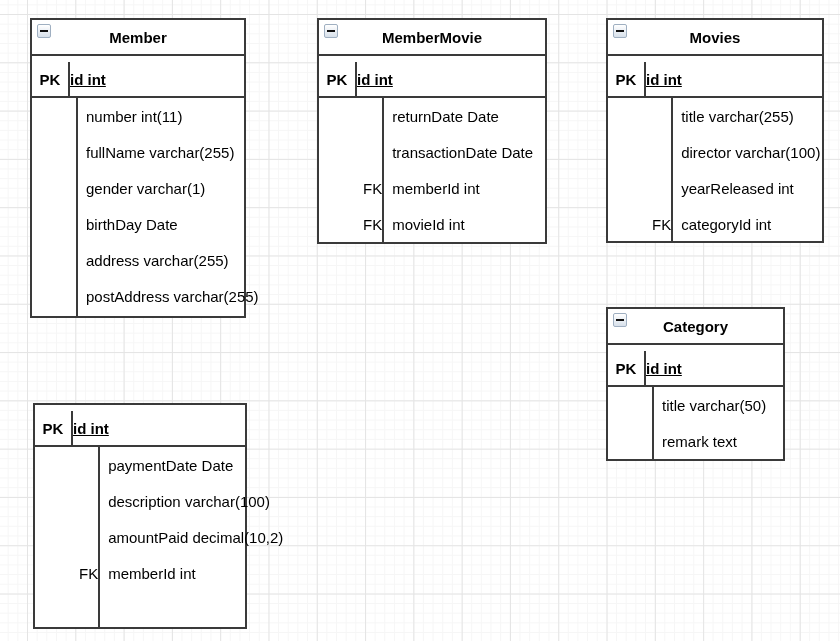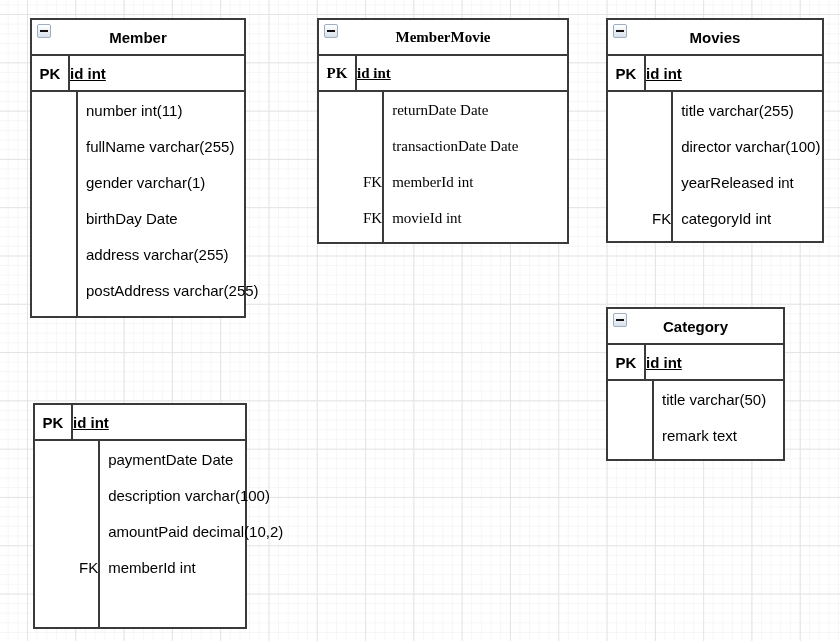--- a/index.html
+++ b/index.html
@@ -50,20 +50,21 @@
     border-radius:2px;
     background:linear-gradient(180deg,var(--collapse-btn-bg-top) 0%,var(--collapse-btn-bg-bottom) 100%);
     display:flex;align-items:center;justify-content:center;
     cursor:pointer;
   }
   .collapse-minus{width:8px;height:2px;background:#111;}
   .pk-row{
     flex:0 0 34px;
     border-bottom:2px solid var(--table-border);
     display:flex;
+    margin-top:6px;
   }
   .key-cell-pk{
     flex:0 0 36px;
     border-right:2px solid var(--table-border);
     display:flex;align-items:center;justify-content:center;
     font-weight:700;
   }
   .pk-field{
     flex:1;display:flex;align-items:center;
     font-weight:700;text-decoration:underline;
@@ -113,21 +114,21 @@
       <div class="attr-column">
           <div class="attr-cell">number int(11)</div>
           <div class="attr-cell">fullName varchar(255)</div>
           <div class="attr-cell">gender varchar(1)</div>
           <div class="attr-cell">birthDay Date</div>
           <div class="attr-cell">address varchar(255)</div>
           <div class="attr-cell">postAddress varchar(255)</div>
         </div>
     </div>
   </div>
-    <div class="entity" style="left: 317px; top: 18px; width: 252px; height: 226px; font-family: Liberation Serif, serif;">
+    <div class="entity" style="left: 317px; top: 18px; width: 230px; height: 226px;">
     <div class="title-bar">
       <span class="collapse-btn">
         <span class="collapse-minus"></span>
       </span>
       <span>MemberMovie</span>
     </div>
     <div class="pk-row">
       <span class="key-cell-pk">PK</span>
       <span class="pk-field">id int</span>
     </div>

